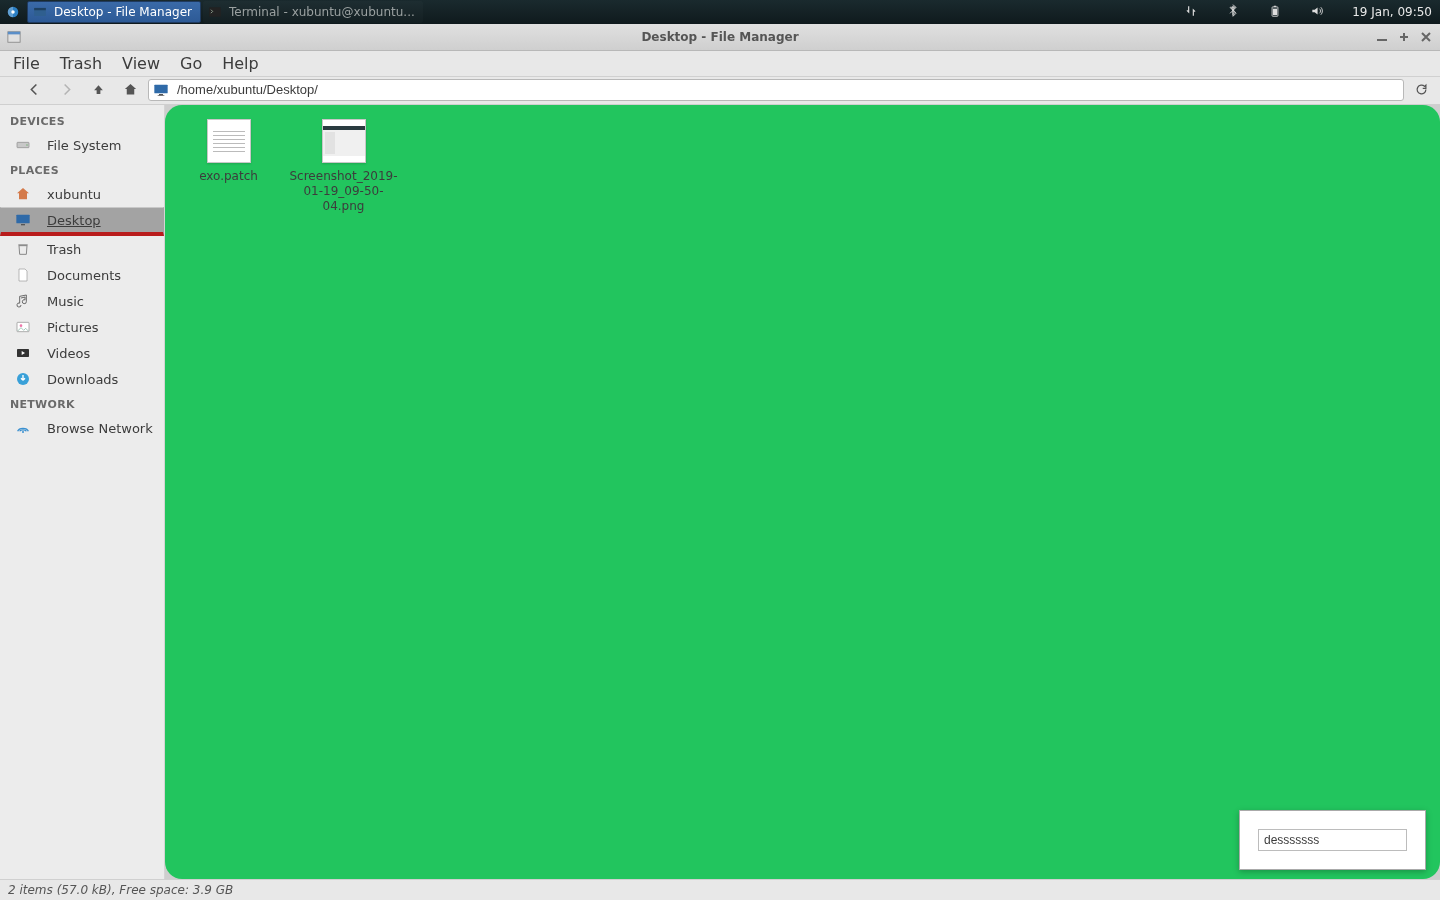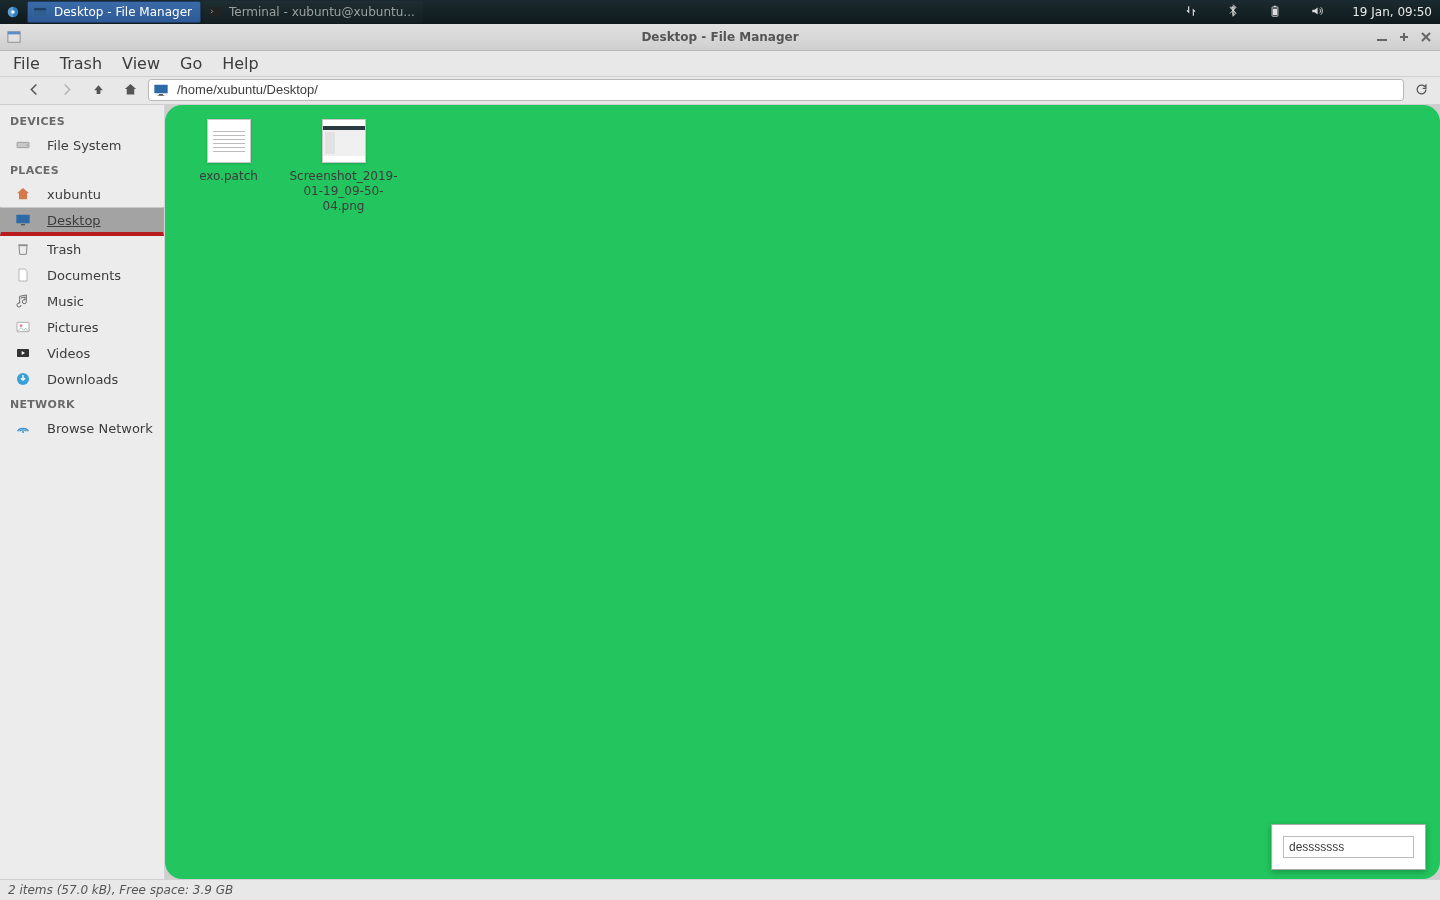--- a/index.html
+++ b/index.html
@@ -54,21 +54,21 @@
   .fileitem .thumb.text { background:#fff; border:1px solid #c8c8c8; box-shadow:0 1px 2px rgba(0,0,0,.15); }
   .fileitem .thumb.text .lines { width:32px; }
   .fileitem .thumb.text .lines div { height:1px; background:#bbb; margin:3px 0; }
   .fileitem .thumb.img { background:#fff; border:1px solid #c8c8c8; box-shadow:0 1px 2px rgba(0,0,0,.15);}
   .fileitem .fname { line-height:1.25; word-break:break-word; max-width:110px; }
 
   
   .statusbar { height:21px; background:#e8e8e8; border-top:1px solid #d0d0d0; display:flex; align-items:center; padding:0 8px; font-size:12px; color:#555; position:relative;font-style:italic; }
 
   
-  .typeahead { position:absolute; right:14px; bottom:30px; width:155px; background:#fff; border:1px solid #aaa; box-shadow:0 2px 6px rgba(0,0,0,.25); padding:11px; }
+  .typeahead { position:absolute; right:14px; bottom:30px; width:187px; background:#fff; border:1px solid #aaa; box-shadow:0 2px 6px rgba(0,0,0,.25); padding:18px; }
   .typeahead input { width:100%; border:1px solid #bcbcbc; padding:3px 5px; font-size:12px; outline:none; color:#3c3c3c; background:#fff; }
 
 </style>
 </head>
 <body>
 
 <div class="panel">
   <div class="menu-btn">
     <svg viewBox="0 0 24 24">
         <circle cx="12" cy="12" r="9" fill="#2b7fc4"></circle>

